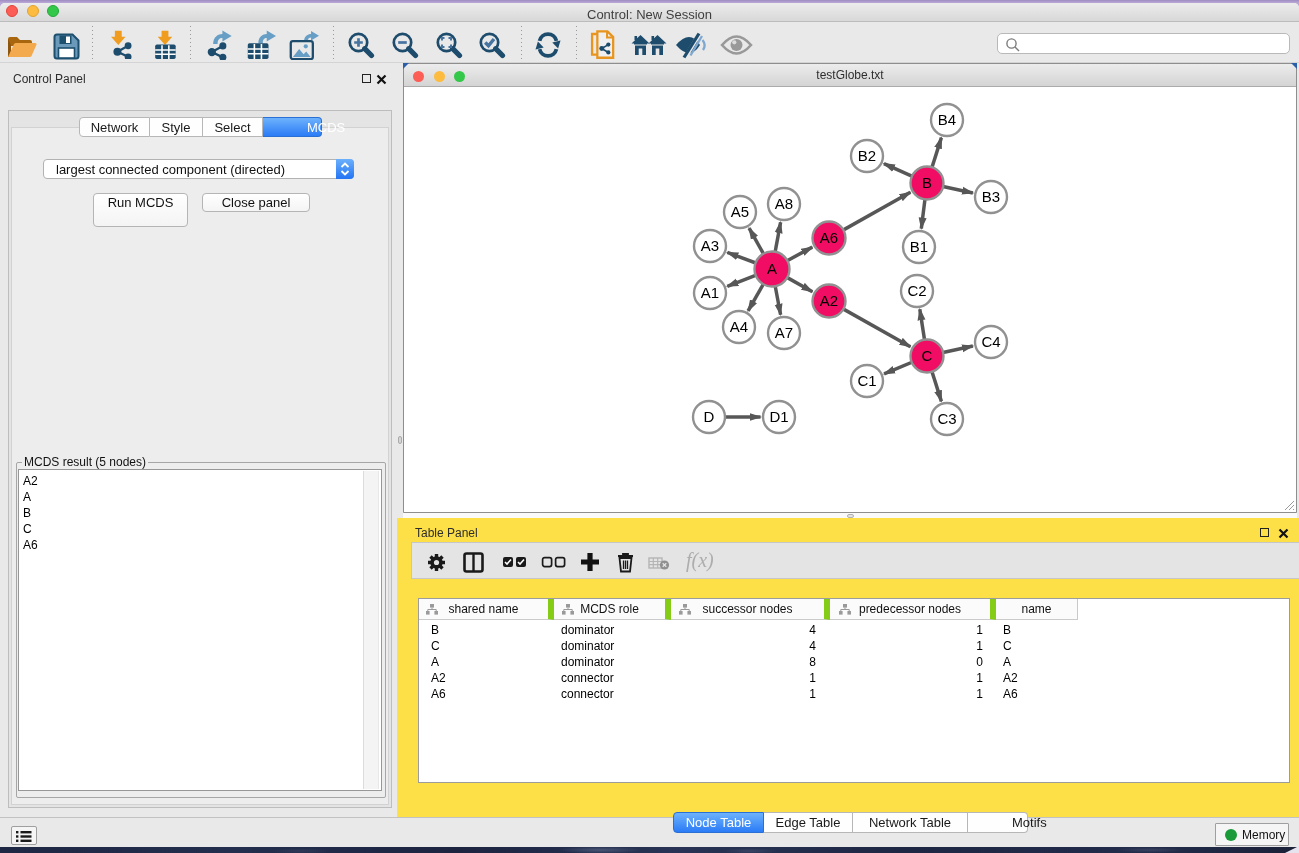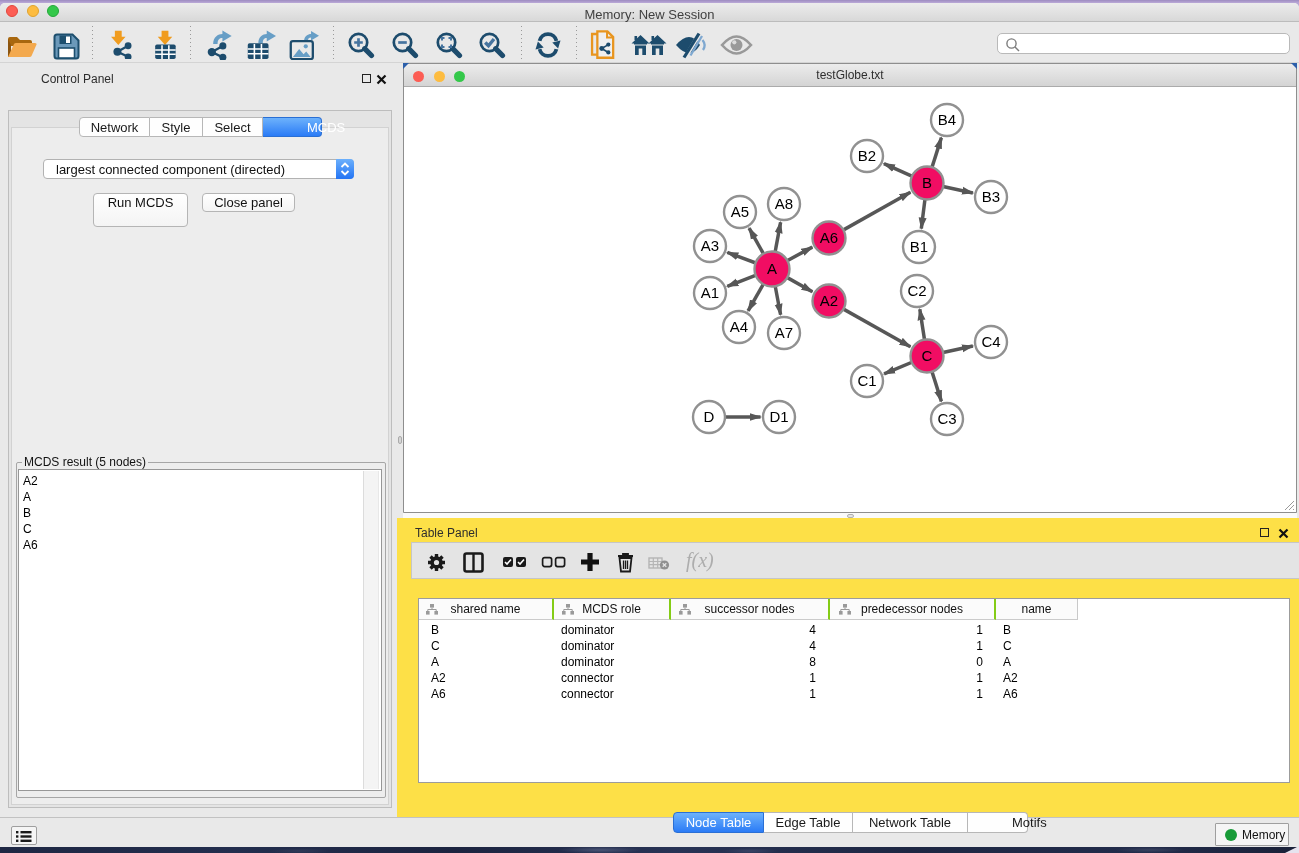--- a/index.html
+++ b/index.html
@@ -49,21 +49,21 @@
   #nettitle .title { position:absolute; left:0; right:0; top:4px; text-align:center;
     font-size:12px; color:#2e2e2e; }
   .tl2 { position:absolute; top:6.5px; width:11px; height:11px; border-radius:50%; }
   #netcanvas { position:absolute; left:0px; top:24px; width:892px; height:424px; background:#fff; overflow:hidden; }
   
   #tpanel { position:absolute; left:397px; top:515px; width:902px; height:299px; background:#fde047; }
   #ttool { position:absolute; left:14px; top:24px; width:950px; height:37px;
     background:#e4e4e4; border:1px solid #c6c6c6; }
   #ttable { position:absolute; left:21px; top:80px; width:872px; height:185px;
     background:#fff; border:1px solid #9c9c9c; }
-  .th { position:absolute; top:0; height:21px; border-right:2px solid #84cc16;
+  .th { position:absolute; top:0; height:21px; border-right:6px solid #84cc16;
     background:#fbfbfb; border-bottom:1px solid #cbcbcb; font-size:12px; color:#111;
     text-align:center; line-height:21px; }
   .td { position:absolute; font-size:12px; color:#000; height:16px; line-height:16px; }
   
   #statusbar { position:absolute; left:0; top:814px; width:100%; height:30px;
     background:#e9e9e9; border-top:1px solid #c2c2c2; }
   #deskBottom { position:absolute; left:0; top:847px; width:1299px; height:6px;
     background:
       radial-gradient(ellipse 60px 5px at 600px 3px, #4a5475 0%, transparent 70%),
       radial-gradient(ellipse 40px 4px at 750px 4px, #3a4466 0%, transparent 70%),
@@ -73,21 +73,21 @@
   .sbtn { position:absolute; background:#f5f5f5; border:1px solid #9f9f9f; border-radius:2px; }
 </style>
 </head>
 <body>
 <div id="deskTop"></div>
 <div id="win">
   <div id="titlebar">
     <div class="tl" style="left:6.4px; background:#fc5d54; border:0.5px solid #e2463d;"></div>
     <div class="tl" style="left:26.9px; background:#fdbc40; border:0.5px solid #e0a32e;"></div>
     <div class="tl" style="left:46.9px; background:#34c84a; border:0.5px solid #24a83a;"></div>
-    <div class="title">Memory: New Session</div>
+    <div class="title">Control: New Session</div>
   </div>
   <div id="toolbar">
 
     <svg class="ticon" style="left:6px; top:11px;" width="32" height="28">
       <path d="M2 6 Q2 4 4 4 L11 4 L14 7 L24 7 Q26 7 26 9 L26 13 L2 13 Z" fill="#a8670f"></path>
       <path d="M2 6 L2 24 L5 24 L5 12 Z" fill="#8c5510"></path>
       <path d="M2 24 L8 11 Q8.5 10 10 10 L29 10 Q31 10 30.5 11.5 L25.5 23 Q25 24 23.5 24 Z" fill="#f3a94e"></path>
     </svg>
 
     <svg class="ticon" style="left:52px; top:10px;" width="29" height="29">
@@ -219,21 +219,21 @@
     </svg>
     <div id="searchbox">
       <svg width="16" height="16" style="position:absolute;left:7px;top:3px">
         <circle cx="6.5" cy="6.5" r="4.6" fill="none" stroke="#7c7c7c" stroke-width="1.4"></circle>
         <path d="M10 10 L14 14" stroke="#7c7c7c" stroke-width="1.4"></path>
       </svg>
     </div>
   </div>
 
   <div id="cpanel">
-    <div class="ptitle" style="position:absolute;left:13px;top:9px;margin-left:28px;">Control Panel</div>
+    <div class="ptitle" style="position:absolute;left:13px;top:9px;">Control Panel</div>
     <div class="pfloat" style="left:362px;top:11px;"></div>
     <svg style="position:absolute;left:376px;top:11px;" width="11" height="11">
       <path d="M1.5 1.5 L9.5 9.5 M9.5 1.5 L1.5 9.5" stroke="#111" stroke-width="2.2"></path>
     </svg>
     <div class="tabrow" style="left:79px;top:34px;">
       <div class="tab first" style="width:71px;">Network</div>
       <div class="tab" style="width:53px;">Style</div>
       <div class="tab" style="width:60px;">Select</div>
       <div class="tab last sel" style="width:59px;">MCDS</div>
     </div>
@@ -242,21 +242,21 @@
       </div>
     <div style="position:absolute;left:43px;top:96px;width:311px;height:20px;background:#fff;border:1px solid #b2b2b2;border-radius:4px;">
       <div style="position:absolute;left:12px;top:1px;font-size:13px;line-height:18px;color:#111;">largest connected component (directed)</div>
       <div style="position:absolute;right:-1px;top:-1px;width:18px;height:20px;border-radius:0 4px 4px 0;background:linear-gradient(#6cb0fc,#2374f4);">
         <svg width="18" height="20">
             <path d="M5.5 8 L9 4.5 L12.5 8 M5.5 12 L9 15.5 L12.5 12" stroke="#fff" stroke-width="1.8" fill="none"></path>
           </svg>
       </div>
     </div>
     <div class="btn" style="left:93px;top:130px;width:95px;height:34px;line-height:18px;">Run MCDS</div>
-    <div class="btn" style="left:202px;top:130px;width:93px;height:19px;line-height:18px;">Close panel</div>
+    <div class="btn" style="left:202px;top:130px;width:108px;height:19px;line-height:18px;">Close panel</div>
 
     <div style="position:absolute;left:16px;top:399px;width:370px;height:336px;border:1px solid #a6a6a6;border-radius:2px;"></div>
     <div style="position:absolute;left:22px;top:392px;background:#ededed;padding:0 2px;font-size:12px;color:#111;">MCDS result (5 nodes)</div>
     <div style="position:absolute;left:18px;top:406px;width:364px;height:322px;background:#fff;border:1px solid #979797;">
       <div style="position:absolute;left:4px;top:3px;font-size:12px;line-height:16px;color:#000;">A2<br>A<br>B<br>C<br>A6</div>
       <div style="position:absolute;right:2px;top:1px;width:16px;height:318px;background:#f4f4f4;border-left:1px solid #dcdcdc;border-right:1px solid #e8e8e8;"></div>
     </div>
   </div>
 
   <div id="mdi"></div>

